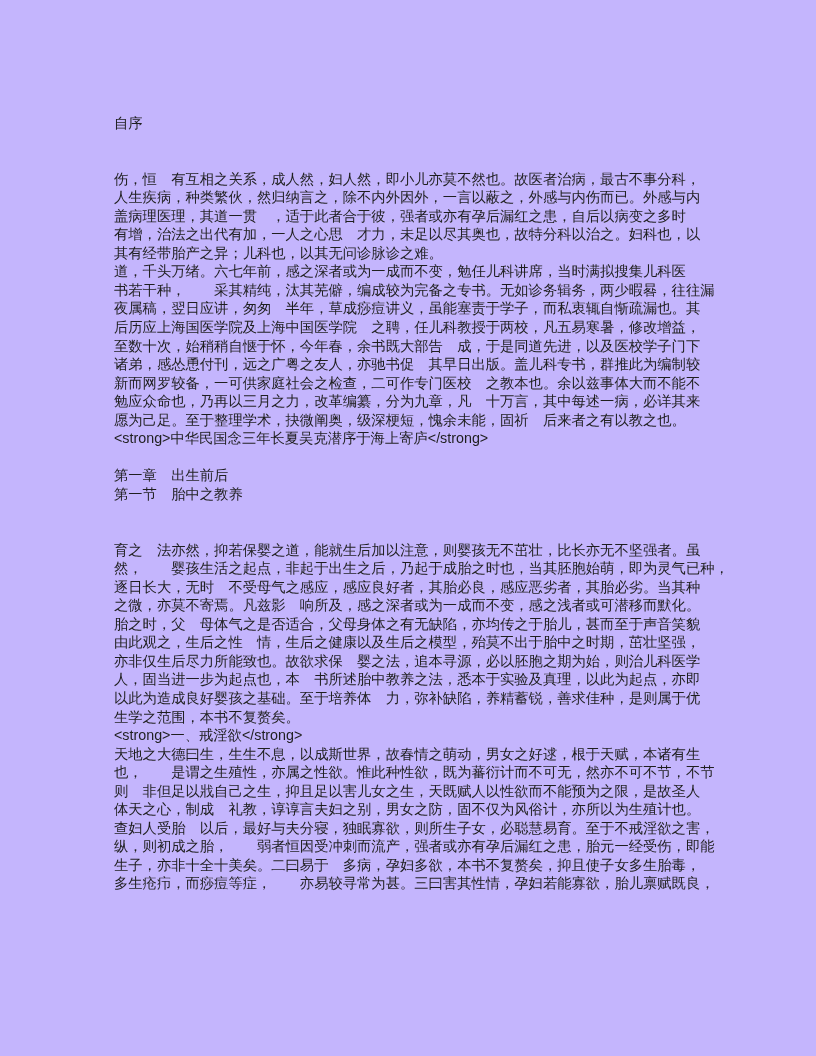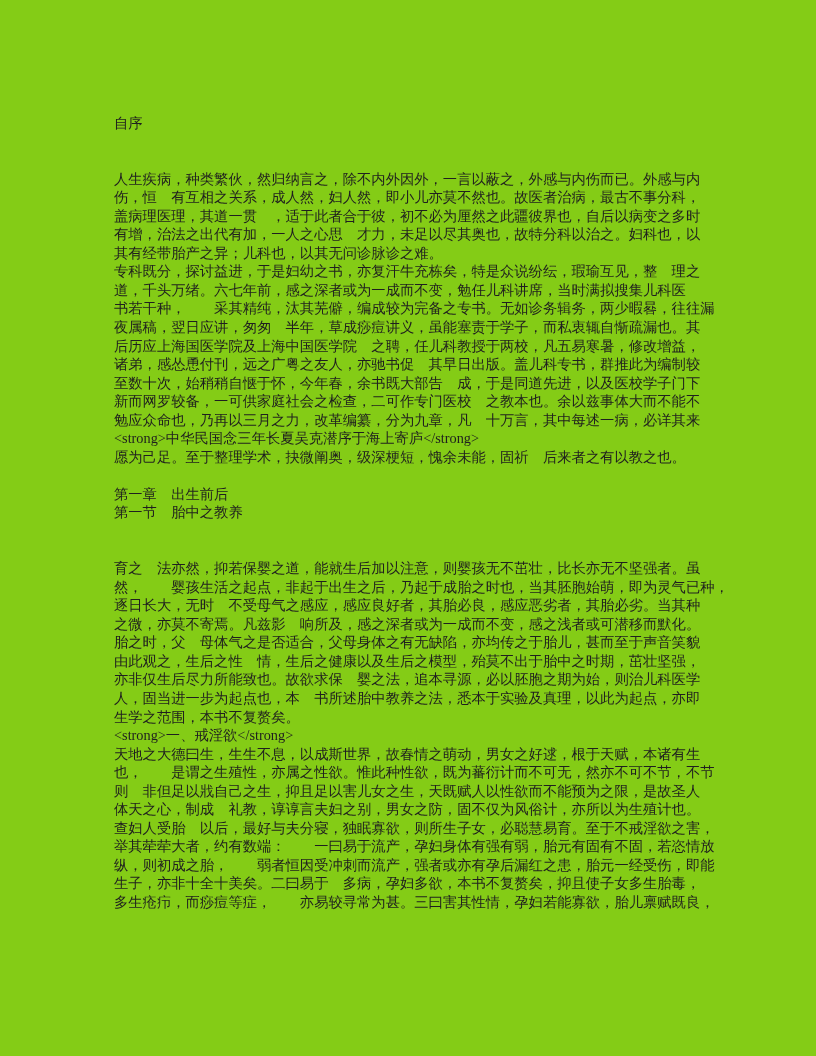--- a/index.html
+++ b/index.html
@@ -4,23 +4,23 @@
 <style>
   html, body {
     margin: 0;
     padding: 0;
     background: #ffffff;
   }
   .page {
     position: relative;
     width: 816px;
     height: 1056px;
-    background: #84cc16;
+    background: #c4b5fd;
     overflow: hidden;
-    font-family: Liberation Serif, serif;
+    font-family: Liberation Sans, sans-serif;
   }
   .content {
     position: absolute;
     left: 114px;
     top: 114px;
     width: 600px;
     color: #1f1f1f;
     font-size: 14.3px;
     line-height: 18.55px;
   }
@@ -30,54 +30,53 @@
   }
 </style>
 </head>
 <body>
 
 <div class="page">
   <div class="content">
       <div class="line">自序</div>
       <div class="line"></div>
       <div class="line"></div>
+      <div class="line">伤，恒　有互相之关系，成人然，妇人然，即小儿亦莫不然也。故医者治病，最古不事分科，</div>
       <div class="line">人生疾病，种类繁伙，然归纳言之，除不内外因外，一言以蔽之，外感与内伤而已。外感与内</div>
-      <div class="line">伤，恒　有互相之关系，成人然，妇人然，即小儿亦莫不然也。故医者治病，最古不事分科，</div>
-      <div class="line">盖病理医理，其道一贯　，适于此者合于彼，初不必为厘然之此疆彼界也，自后以病变之多时</div>
+      <div class="line">盖病理医理，其道一贯　，适于此者合于彼，强者或亦有孕后漏红之患，自后以病变之多时</div>
       <div class="line">有增，治法之出代有加，一人之心思　才力，未足以尽其奥也，故特分科以治之。妇科也，以</div>
       <div class="line">其有经带胎产之异；儿科也，以其无问诊脉诊之难。</div>
-      <div class="line">专科既分，探讨益进，于是妇幼之书，亦复汗牛充栋矣，特是众说纷纭，瑕瑜互见，整　理之</div>
       <div class="line">道，千头万绪。六七年前，感之深者或为一成而不变，勉任儿科讲席，当时满拟搜集儿科医</div>
       <div class="line">书若干种，　　采其精纯，汰其芜僻，编成较为完备之专书。无如诊务辑务，两少暇晷，往往漏</div>
       <div class="line">夜属稿，翌日应讲，匆匆　半年，草成痧痘讲义，虽能塞责于学子，而私衷辄自惭疏漏也。其</div>
       <div class="line">后历应上海国医学院及上海中国医学院　之聘，任儿科教授于两校，凡五易寒暑，修改增益，</div>
+      <div class="line">至数十次，始稍稍自惬于怀，今年春，余书既大部告　成，于是同道先进，以及医校学子门下</div>
       <div class="line">诸弟，感怂恿付刊，远之广粤之友人，亦驰书促　其早日出版。盖儿科专书，群推此为编制较</div>
-      <div class="line">至数十次，始稍稍自惬于怀，今年春，余书既大部告　成，于是同道先进，以及医校学子门下</div>
       <div class="line">新而网罗较备，一可供家庭社会之检查，二可作专门医校　之教本也。余以兹事体大而不能不</div>
       <div class="line">勉应众命也，乃再以三月之力，改革编纂，分为九章，凡　十万言，其中每述一病，必详其来</div>
+      <div class="line">愿为己足。至于整理学术，抉微阐奥，级深梗短，愧余未能，固祈　后来者之有以教之也。</div>
       <div class="line">&lt;strong&gt;中华民国念三年长夏吴克潜序于海上寄庐&lt;/strong&gt;</div>
-      <div class="line">愿为己足。至于整理学术，抉微阐奥，级深梗短，愧余未能，固祈　后来者之有以教之也。</div>
       <div class="line"></div>
       <div class="line">第一章　出生前后</div>
       <div class="line">第一节　胎中之教养</div>
       <div class="line"></div>
       <div class="line"></div>
       <div class="line">育之　法亦然，抑若保婴之道，能就生后加以注意，则婴孩无不茁壮，比长亦无不坚强者。虽</div>
       <div class="line">然，　　婴孩生活之起点，非起于出生之后，乃起于成胎之时也，当其胚胞始萌，即为灵气已种，</div>
       <div class="line">逐日长大，无时　不受母气之感应，感应良好者，其胎必良，感应恶劣者，其胎必劣。当其种</div>
       <div class="line">之微，亦莫不寄焉。凡兹影　响所及，感之深者或为一成而不变，感之浅者或可潜移而默化。</div>
       <div class="line">胎之时，父　母体气之是否适合，父母身体之有无缺陷，亦均传之于胎儿，甚而至于声音笑貌</div>
       <div class="line">由此观之，生后之性　情，生后之健康以及生后之模型，殆莫不出于胎中之时期，茁壮坚强，</div>
       <div class="line">亦非仅生后尽力所能致也。故欲求保　婴之法，追本寻源，必以胚胞之期为始，则治儿科医学</div>
       <div class="line">人，固当进一步为起点也，本　书所述胎中教养之法，悉本于实验及真理，以此为起点，亦即</div>
+      <div class="line">以此为造成良好婴孩之基础。至于培养体　力，弥补缺陷，养精蓄锐，善求佳种，是则属于优</div>
       <div class="line">生学之范围，本书不复赘矣。</div>
       <div class="line">&lt;strong&gt;一、戒淫欲&lt;/strong&gt;</div>
       <div class="line">天地之大德曰生，生生不息，以成斯世界，故春情之萌动，男女之好逑，根于天赋，本诸有生</div>
       <div class="line">也，　　是谓之生殖性，亦属之性欲。惟此种性欲，既为蕃衍计而不可无，然亦不可不节，不节</div>
       <div class="line">则　非但足以戕自己之生，抑且足以害儿女之生，天既赋人以性欲而不能预为之限，是故圣人</div>
       <div class="line">体天之心，制成　礼教，谆谆言夫妇之别，男女之防，固不仅为风俗计，亦所以为生殖计也。</div>
       <div class="line">查妇人受胎　以后，最好与夫分寝，独眠寡欲，则所生子女，必聪慧易育。至于不戒淫欲之害，</div>
-      <div class="line">举其荦荦大者，约有数端：　　一曰易于流产，孕妇身体有强有弱，胎元有固有不固，若恣情放</div>
       <div class="line">纵，则初成之胎，　　弱者恒因受冲刺而流产，强者或亦有孕后漏红之患，胎元一经受伤，即能</div>
       <div class="line">生子，亦非十全十美矣。二曰易于　多病，孕妇多欲，本书不复赘矣，抑且使子女多生胎毒，</div>
       <div class="line">多生疮疖，而痧痘等症，　　亦易较寻常为甚。三曰害其性情，孕妇若能寡欲，胎儿禀赋既良，</div>
     </div>
 </div>
 
 </body></html>

